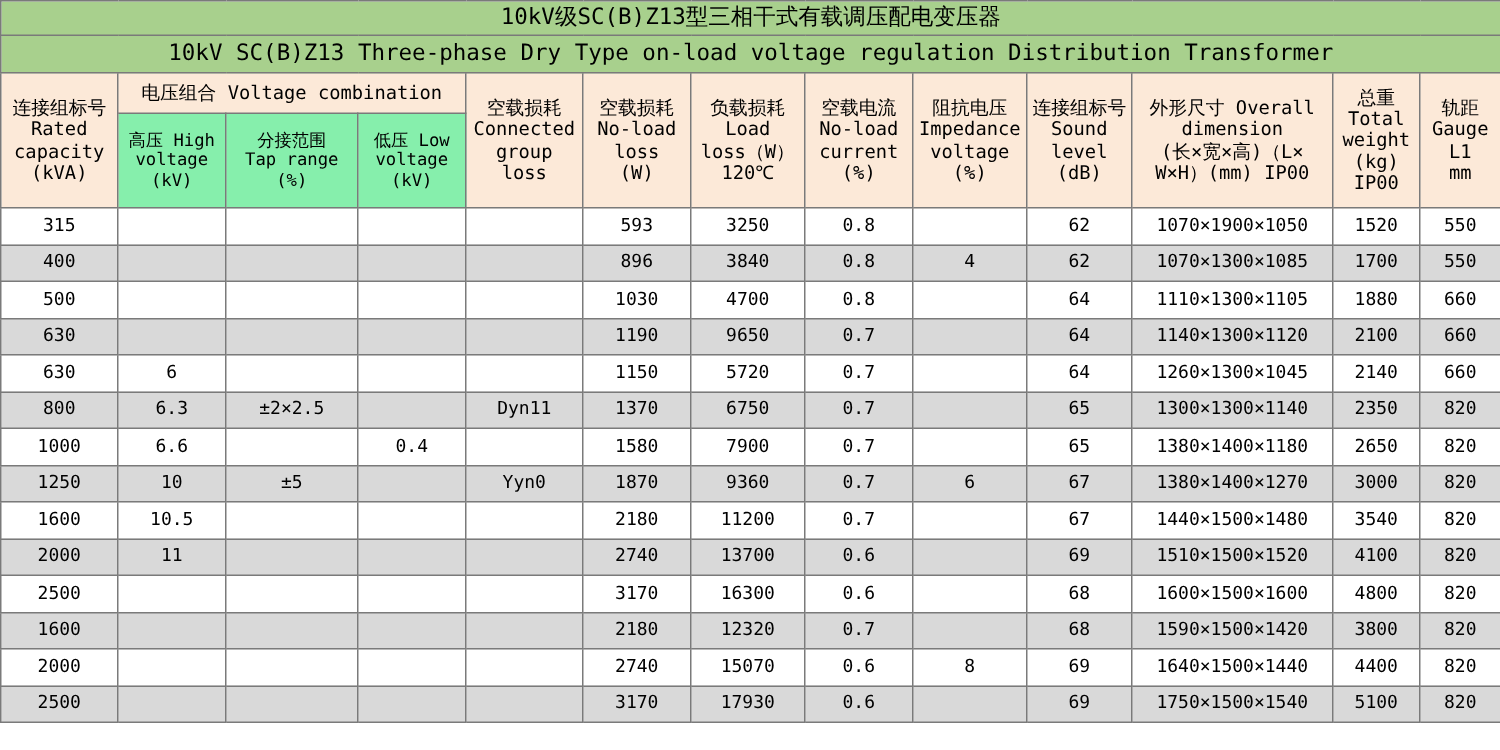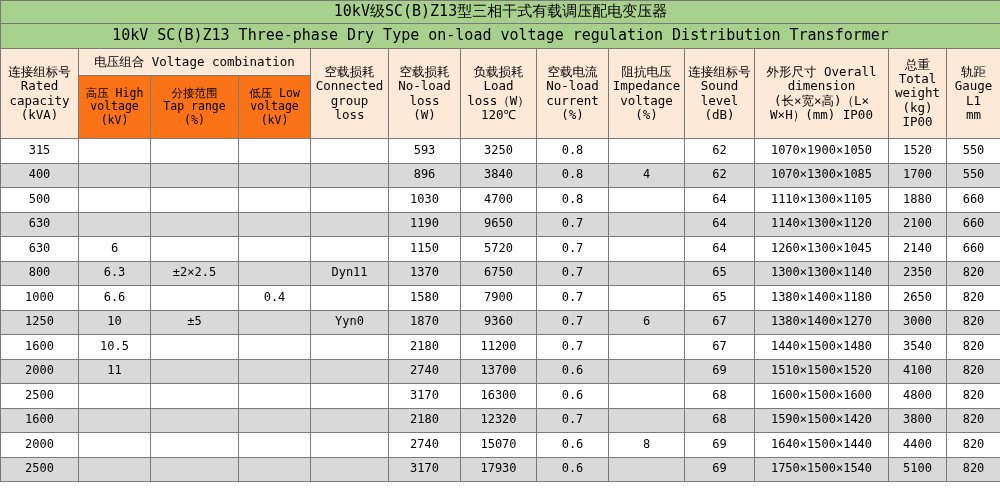--- a/index.html
+++ b/index.html
@@ -36,21 +36,21 @@
     height:24px;
     color:#000;
     margin-top:40px;
   }
   .hdr-top{
     background:#fce9d8;
     font-size:12.5px;
     height:26px;
   }
   .hdr-sub{
-    background:#f97316;
+    background:#86efac;
     font-size:11.5px;
     height:62px;
   }
   .row td{
     font-size:12px;
     height:23.5px;
   }
   .row.alt td{background:#d9d9d9;}
   .row.white td{background:#ffffff;}
   .sm{font-size:11px;}

